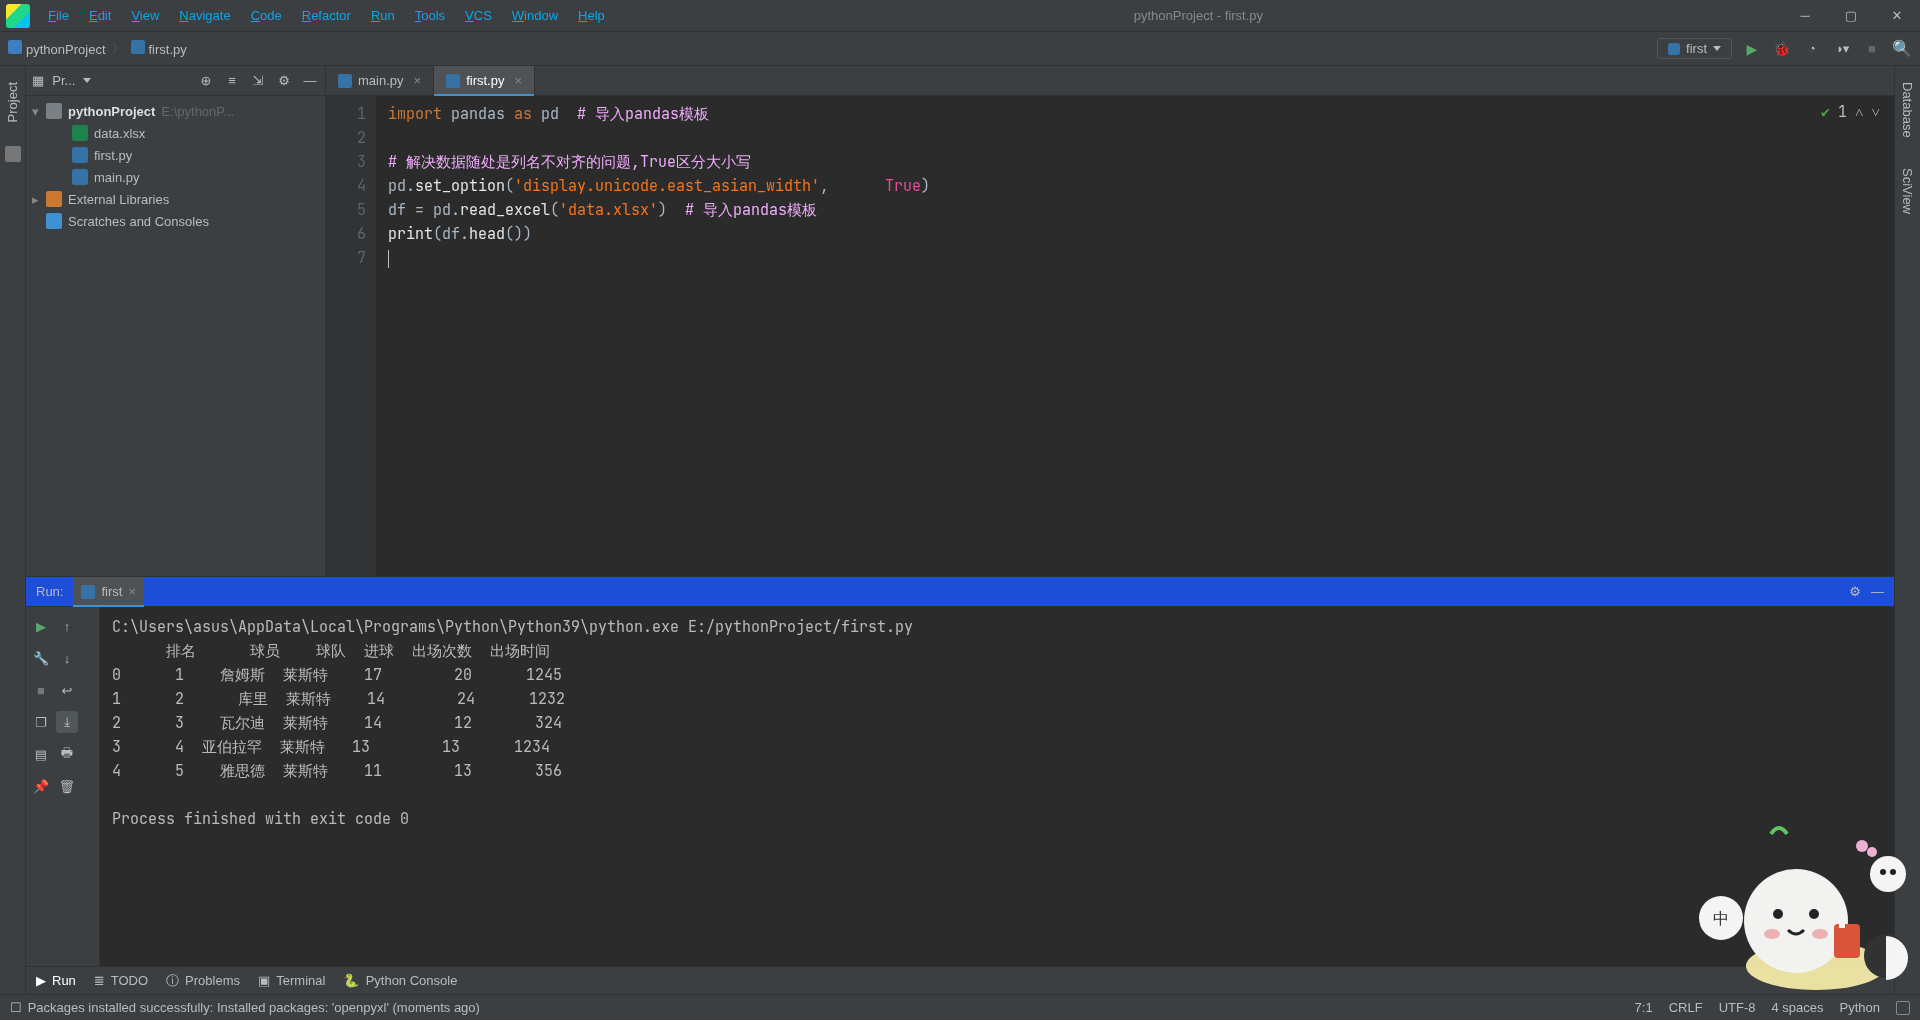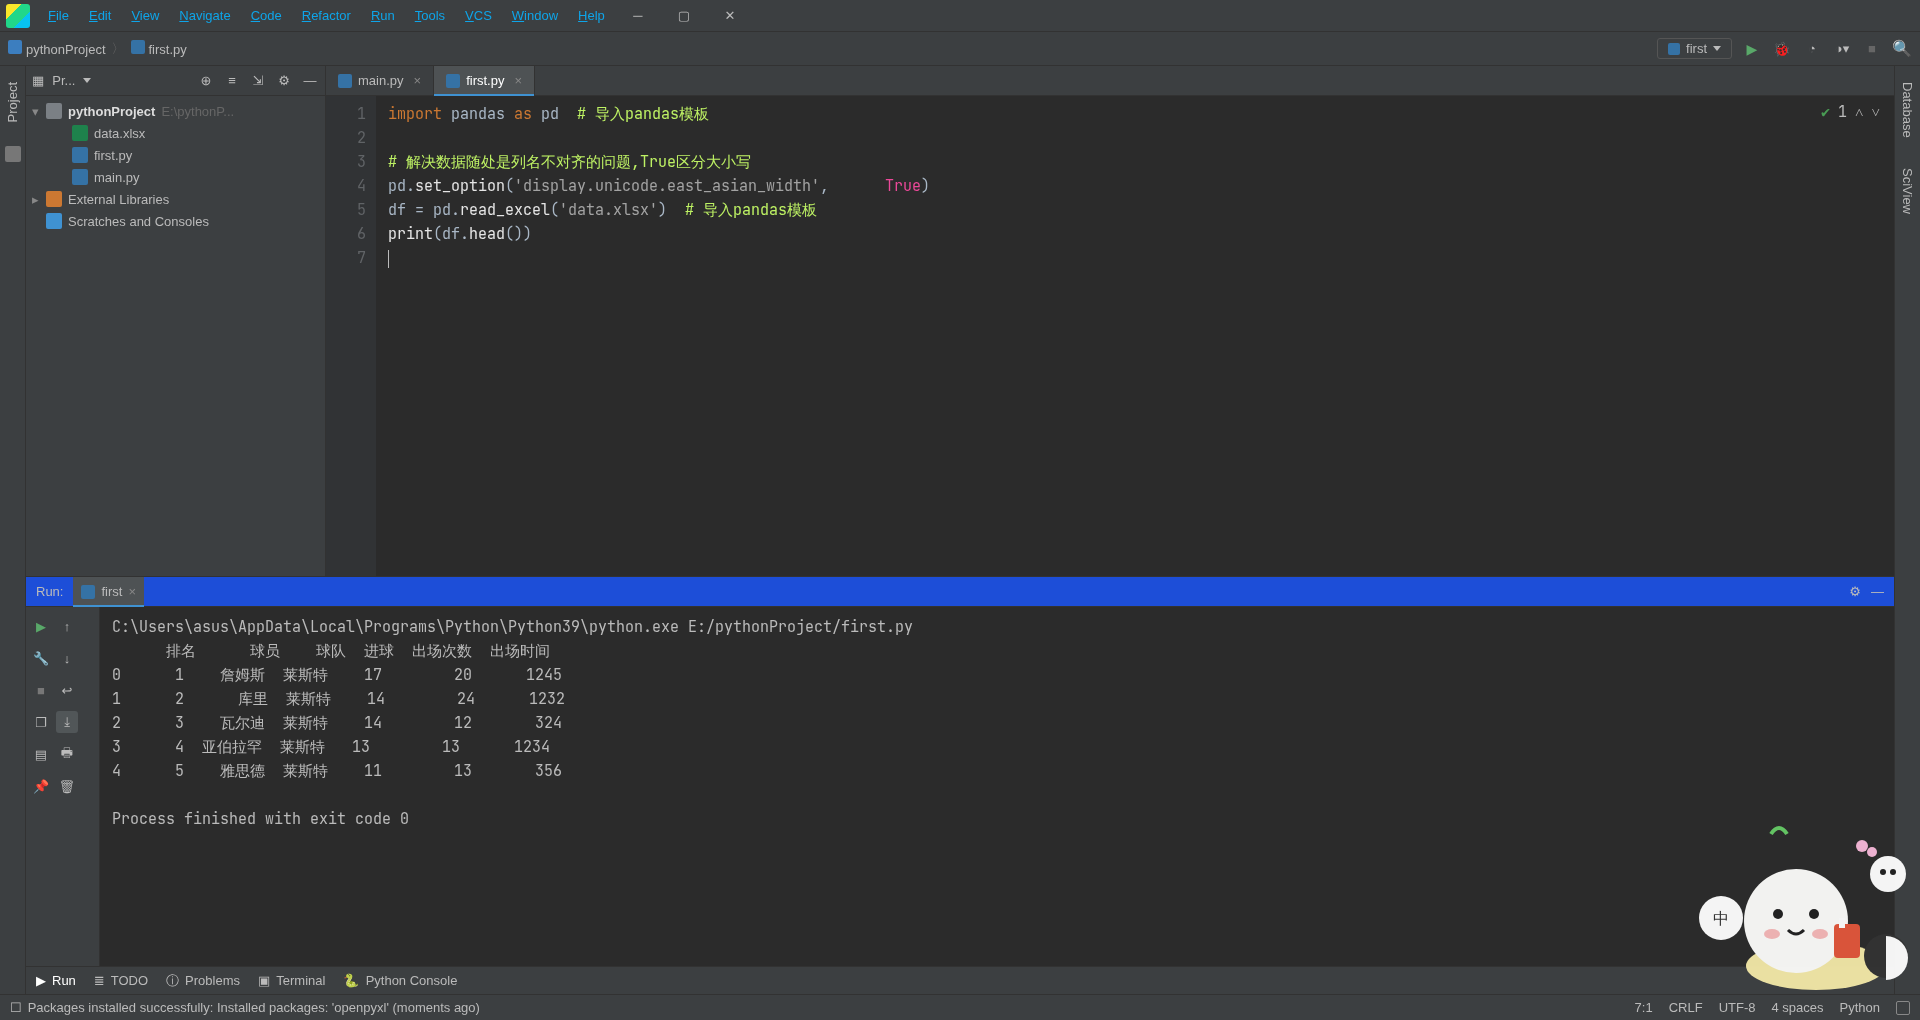--- a/index.html
+++ b/index.html
@@ -129,21 +129,21 @@
   position:relative;
 }
 .tab.active{background:#4e5254;color:#fff;}
 .tab.active::after{content:"";position:absolute;left:0;right:0;bottom:-1px;height:2px;background:#3f92d2;}
 .tab .clx{color:#888;margin-left:4px;}
 .tab .ficon{width:14px;height:14px;background:#3572A5;border-radius:2px;}
 .editor-body { flex:1; display:flex; font-family:"JetBrains Mono","Consolas",monospace; font-size:15px; overflow:auto; position:relative;}
 .gutter { width:50px; text-align:right; color:#606366; padding:6px 10px 0 0; background:#313335; user-select:none;}
 .gutter div{height:24px;line-height:24px;}
 .code { padding:6px 0 0 12px; white-space:pre; line-height:24px;}
-.kw{color:#cc7832;} .id{color:#a9b7c6;} .str{color:#a3a3a3;} .cm{color:#bef264;} .fn{color:#e5e5e5;} .bn{color:#ec4899;margin-left:47px;}
+.kw{color:#cc7832;} .id{color:#a9b7c6;} .str{color:#f97316;} .cm{color:#f0abfc;} .fn{color:#e5e5e5;} .bn{color:#ec4899;margin-left:47px;}
 .caret { display:inline-block;width:1px;height:18px;background:#bbb;vertical-align:middle;animation:blink 1s steps(1) infinite;}
 @keyframes blink{50%{opacity:0;}}
 .editor-tr { position:absolute; top:6px; right:14px; display:flex; gap:8px; align-items:center; color:#bbb;}
 .chk { color:#499c54; }
 
 .run-panel {
   height:390px; background:#2b2b2b; border-top:1px solid #323232;
   display:flex; flex-direction:column;
 }
 .run-head {
@@ -193,20 +193,21 @@
   pointer-events:none;opacity:.95;
 }
 .mascot svg{width:100%;height:100%;}
 </style>
 </head>
 <body>
 
 <div class="title-bar">
   <div class="logo"></div>
   <div id="menu-host"><span class="menu-item"><u>F</u>ile</span><span class="menu-item"><u>E</u>dit</span><span class="menu-item"><u>V</u>iew</span><span class="menu-item"><u>N</u>avigate</span><span class="menu-item"><u>C</u>ode</span><span class="menu-item"><u>R</u>efactor</span><span class="menu-item"><u>R</u>un</span><span class="menu-item"><u>T</u>ools</span><span class="menu-item"><u>V</u>CS</span><span class="menu-item"><u>W</u>indow</span><span class="menu-item"><u>H</u>elp</span></div>
+  <div class="title-center">pythonProject - first.py</div>
   <div class="win-ctrl">
     <div class="win-btn">─</div>
     <div class="win-btn">▢</div>
     <div class="win-btn">✕</div>
   </div>
 </div>
 
 <div class="nav-bar">
   <div class="breadcrumb">
     <span><span class="bc-icon"></span><span>pythonProject</span></span>

